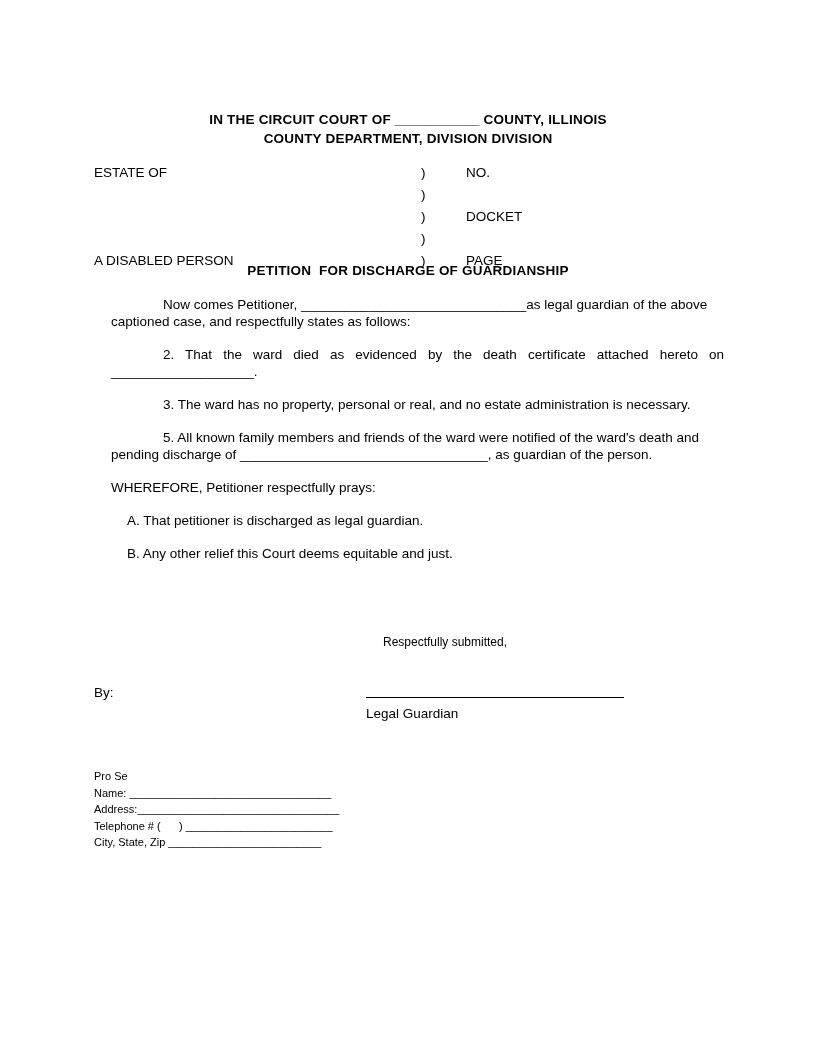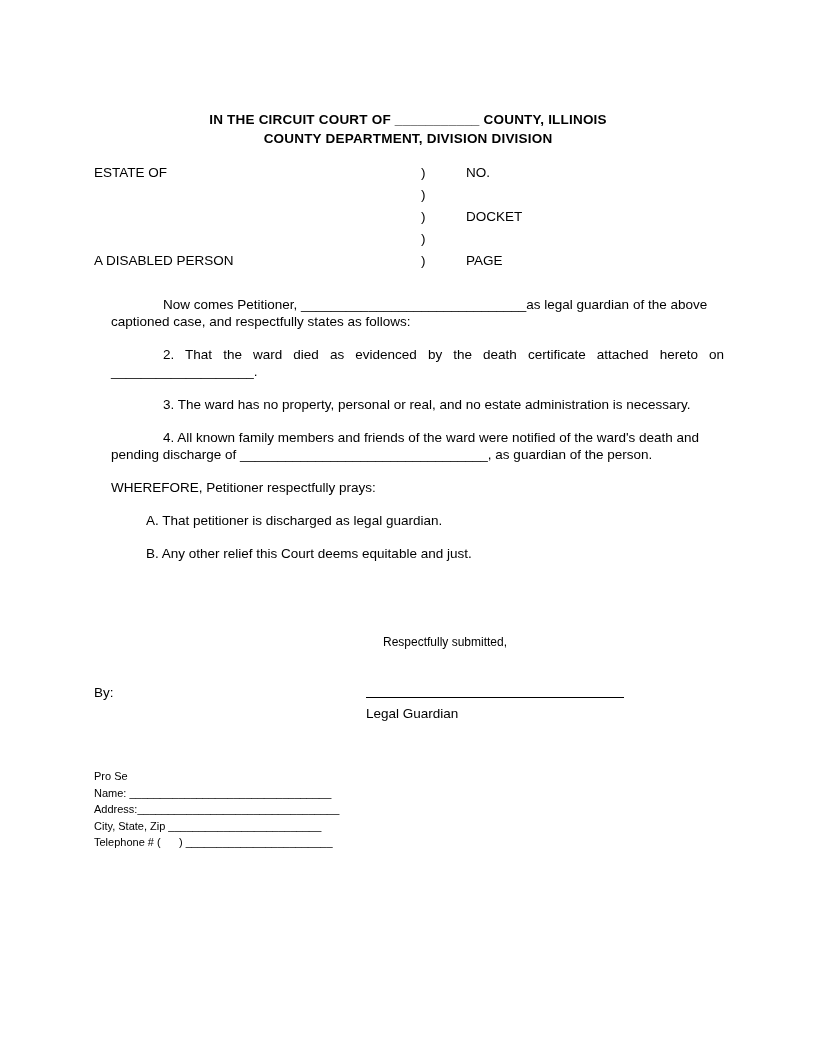--- a/index.html
+++ b/index.html
@@ -90,21 +90,21 @@
     line-height: 17px;
   }
   .para {
     margin: 0 0 16px 17px;
     text-indent: 0;
   }
   .para.indent { text-indent: 52px; }
   .para.justify { text-align: justify; }
 
   .sub-para {
-    margin: 0 0 16px 52px;
+    margin: 0 0 16px 33px;
   }
 
   .sig-block {
     position: absolute;
     left: 94px;
     top: 684px;
     width: 630px;
     font-size: 13.5px;
     line-height: 17px;
   }
@@ -178,43 +178,44 @@
       <span class="cap-paren">)</span>
       <span class="cap-right"></span>
     </div>
     <div class="caption-row">
       <span class="cap-left">A DISABLED PERSON</span>
       <span class="cap-paren">)</span>
       <span class="cap-right">PAGE</span>
     </div>
   </div>
 
+  <div class="doc-title">PETITION  FOR DISCHARGE OF GUARDIANSHIP</div>
 
   <div class="body-block">
     <p class="para indent">Now comes Petitioner, ______________________________as legal guardian of the above captioned case, and respectfully states as follows:</p>
     <p class="para indent justify">2.  That  the  ward  died  as  evidenced  by  the  death  certificate  attached  hereto  on ___________________.</p>
     <p class="para indent">3.  The ward has no property, personal or real, and no estate administration is necessary.</p>
-    <p class="para indent">4.  All known family members and friends of the ward were notified of the ward's death and pending discharge of _________________________________, as guardian of the person.</p>
+    <p class="para indent">5.  All known family members and friends of the ward were notified of the ward's death and pending discharge of _________________________________, as guardian of the person.</p>
     <p class="para">WHEREFORE,   Petitioner respectfully prays:</p>
     <p class="sub-para">A. That petitioner is discharged as legal guardian.</p>
     <p class="sub-para">B. Any other relief this Court deems equitable and just.</p>
   </div>
 
   <div class="respectfully">Respectfully submitted,</div>
 
   <div class="sig-block">
     <div class="sig-row">
       <span class="sig-by">By:</span>
       <span style="display:inline-block;width:240px;"></span>
       <span class="sig-line" style="margin-left: 0px;"></span>
     </div>
     <div class="sig-label">Legal Guardian</div>
   </div>
 
   <div class="prose-block">
     <div>Pro Se</div>
     <div>Name: _________________________________</div>
     <div>Address:_________________________________</div>
+    <div>Telephone # (      ) ________________________</div>
     <div>City, State, Zip _________________________</div>
-    <div>Telephone # (      ) ________________________</div>
   </div>
 
 </div>
 
 </body></html>

